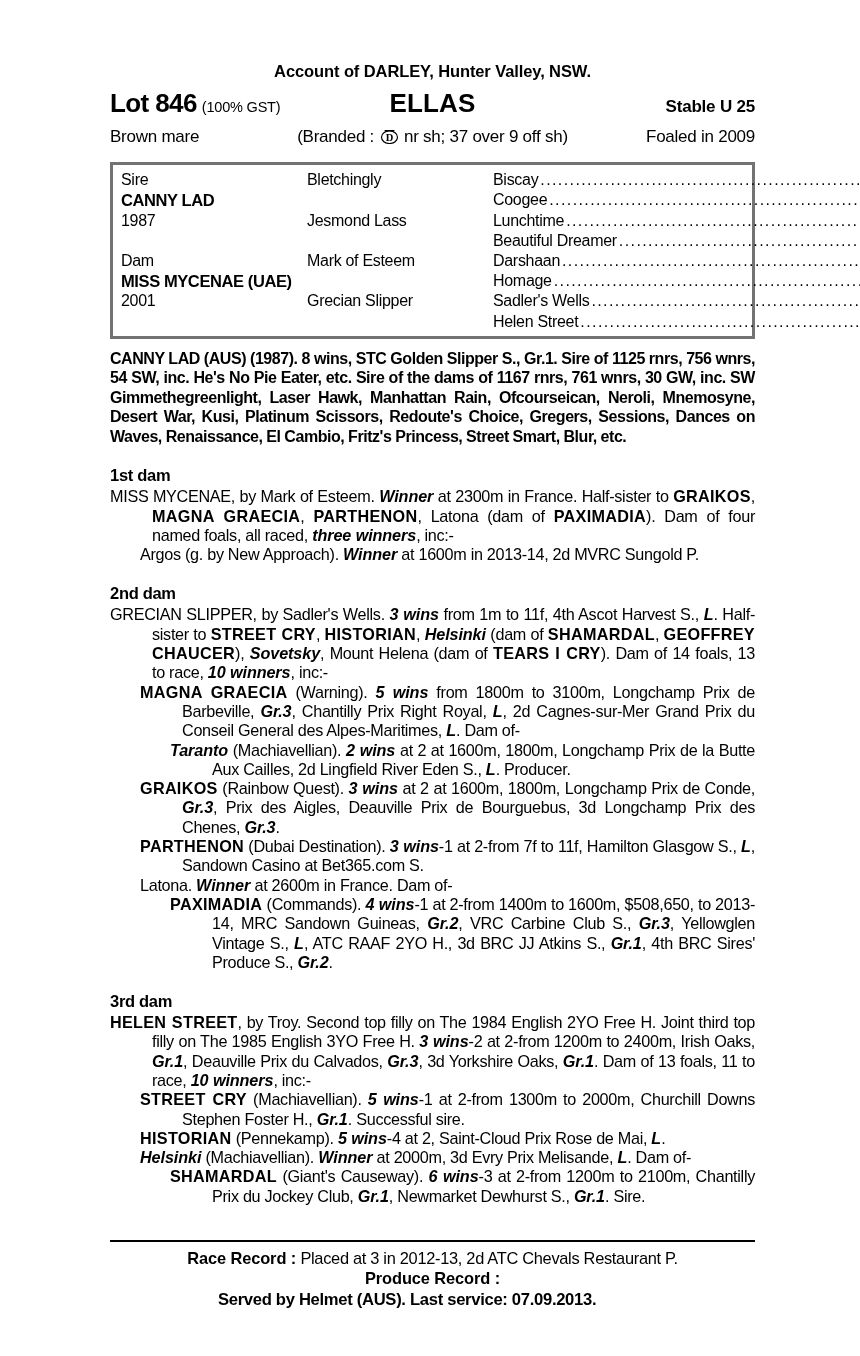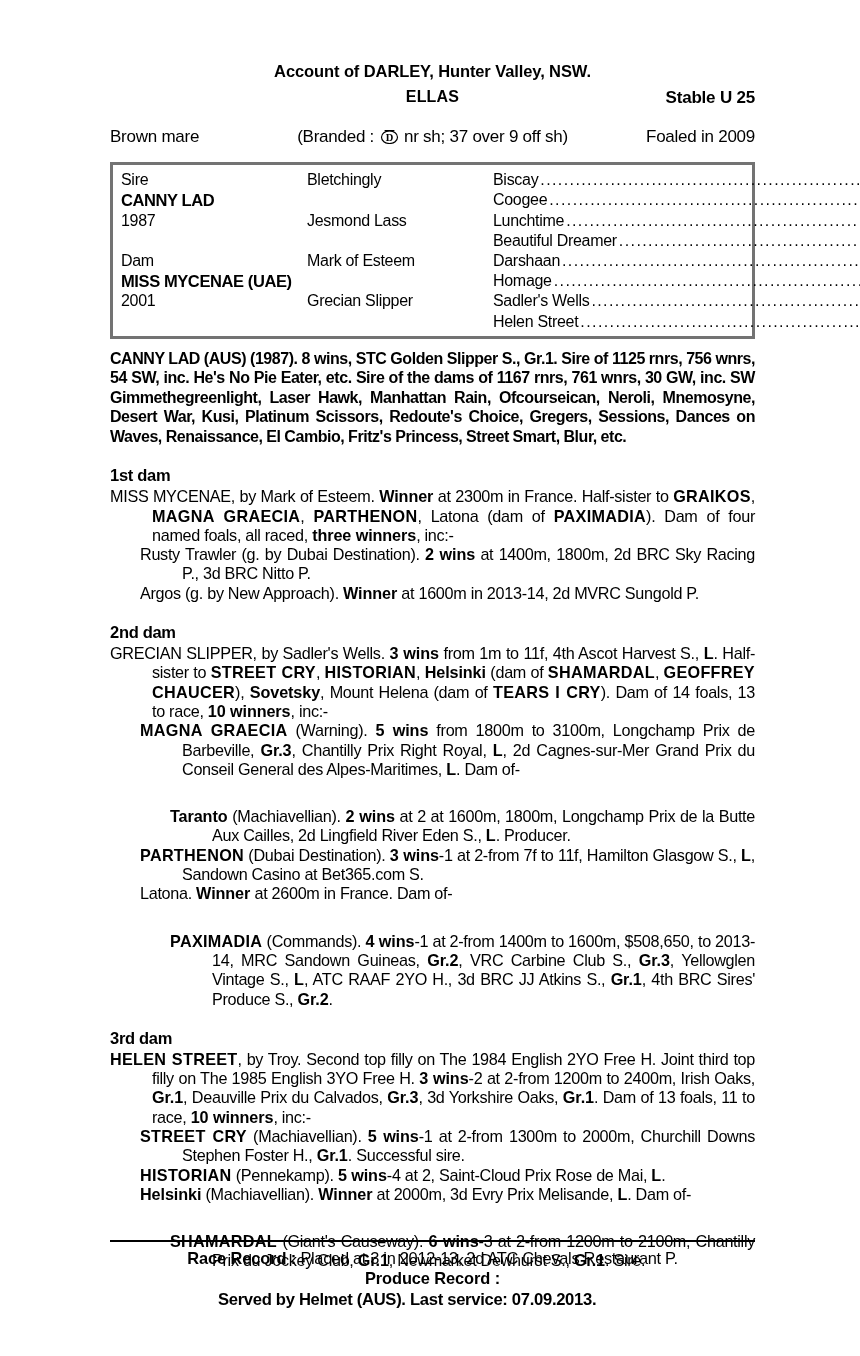--- a/index.html
+++ b/index.html
@@ -52,21 +52,21 @@
     font-size: 14.5px;
     margin-left: 5px;
     letter-spacing: -0.2px;
   }
   .horse-name {
     position: absolute;
     left: 0;
     right: 0;
     text-align: center;
     font-weight: bold;
-    font-size: 16px;
+    font-size: 26px;
     letter-spacing: 0.2px;
   }
   .stable {
     margin-left: auto;
     font-weight: bold;
     font-size: 17px;
     letter-spacing: -0.2px;
     white-space: nowrap;
     z-index: 2;
   }
@@ -158,23 +158,23 @@
     font-size: 16.2px;
     line-height: 19.3px;
     letter-spacing: -0.3px;
     text-align: justify;
     text-indent: -42px;
     padding-left: 42px;
     margin: 0;
   }
   .ped-para.lvl1 { text-indent: -42px; padding-left: 42px; }
   .ped-para.lvl2 { text-indent: -42px; padding-left: 72px; }
-  .ped-para.lvl3 { text-indent: -42px; padding-left: 102px; margin-top: 28px; }
+  .ped-para.lvl3 { text-indent: -42px; padding-left: 102px; }
   .ped-para.noj { text-align: left; }
-  .ped-para b { font-weight: bold; letter-spacing: -0.1px; }
+  .ped-para b { font-weight: bold; letter-spacing: -0.1px; font-style: italic; }
   .ped-para .cap { font-weight: bold; letter-spacing: 0.3px; }
 
   
   .footer {
     position: absolute;
     left: 110px;
     right: 105px;
     bottom: 46px;
   }
   .footer-rule {
@@ -197,20 +197,24 @@
   }
 </style>
 </head>
 <body>
 
 <div class="page">
 
   <div class="account-line">Account of DARLEY, Hunter Valley, NSW.</div>
 
   <div class="lot-row">
+    <div class="lot-left">
+      <span class="lot-number">Lot 846</span>
+      <span class="gst">(100% GST)</span>
+    </div>
     <div class="horse-name">ELLAS</div>
     <div class="stable">Stable U 25</div>
   </div>
 
   <div class="desc-row">
     <span class="colour-sex">Brown mare</span>
     <span class="branded">
       <span>(Branded :</span>
       <span class="brand-mark">
         <svg width="19" height="16" viewBox="0 0 19 16">
@@ -313,28 +317,28 @@
 
     </div>
   </div>
 
   <div class="sire-blurb">CANNY LAD (AUS) (1987). 8 wins, STC Golden Slipper S., Gr.1. Sire of 1125 rnrs, 756 wnrs, 54 SW, inc. He's No Pie Eater, etc. Sire of the dams of 1167 rnrs, 761 wnrs, 30 GW, inc. SW Gimmethegreenlight, Laser Hawk, Manhattan Rain, Ofcourseican, Neroli, Mnemosyne, Desert War, Kusi, Platinum Scissors, Redoute's Choice, Gregers, Sessions, Dances on Waves, Renaissance, El Cambio, Fritz's Princess, Street Smart, Blur, etc.</div>
 
   <div id="dam-container">
       <div class="dam-section">
         <div class="dam-heading">1st dam</div>
         <p class="ped-para lvl1">MISS MYCENAE, by Mark of Esteem. <b>Winner</b> at 2300m in France. Half-sister to <span class="cap">GRAIKOS</span>, <span class="cap">MAGNA GRAECIA</span>, <span class="cap">PARTHENON</span>, Latona (dam of <span class="cap">PAXIMADIA</span>). Dam of four named foals, all raced, <b>three winners</b>, inc:-</p>
-        <p class="ped-para lvl2">Rusty Trawler (g. by Dubai Destination). <b>2 wins</b> at 1400m, 1800m, 2d BRC Sky Racing P., 3d BRC Nitto P.</p>
         <p class="ped-para lvl2 noj">Argos (g. by New Approach). <b>Winner</b> at 1600m in 2013-14, 2d MVRC Sungold P.</p>
       </div>
       <div class="dam-section">
         <div class="dam-heading">2nd dam</div>
         <p class="ped-para lvl1">GRECIAN SLIPPER, by Sadler's Wells. <b>3 wins</b> from 1m to 11f, 4th Ascot Harvest S., <b>L</b>. Half-sister to <span class="cap">STREET CRY</span>, <span class="cap">HISTORIAN</span>, <b>Helsinki</b> (dam of <span class="cap">SHAMARDAL</span>, <span class="cap">GEOFFREY CHAUCER</span>), <b>Sovetsky</b>, Mount Helena (dam of <span class="cap">TEARS I CRY</span>). Dam of 14 foals, 13 to race, <b>10 winners</b>, inc:-</p>
         <p class="ped-para lvl2"><span class="cap">MAGNA GRAECIA</span> (Warning). <b>5 wins</b> from 1800m to 3100m, Longchamp Prix de Barbeville, <b>Gr.3</b>, Chantilly Prix Right Royal, <b>L</b>, 2d Cagnes-sur-Mer Grand Prix du Conseil General des Alpes-Maritimes, <b>L</b>. Dam of-</p>
         <p class="ped-para lvl3"><b>Taranto</b> (Machiavellian). <b>2 wins</b> at 2 at 1600m, 1800m, Longchamp Prix de la Butte Aux Cailles, 2d Lingfield River Eden S., <b>L</b>. Producer.</p>
+        <p class="ped-para lvl2"><span class="cap">GRAIKOS</span> (Rainbow Quest). <b>3 wins</b> at 2 at 1600m, 1800m, Longchamp Prix de Conde, <b>Gr.3</b>, Prix des Aigles, Deauville Prix de Bourguebus, 3d Longchamp Prix des Chenes, <b>Gr.3</b>.</p>
         <p class="ped-para lvl2"><span class="cap">PARTHENON</span> (Dubai Destination). <b>3 wins</b>-1 at 2-from 7f to 11f, Hamilton Glasgow S., <b>L</b>, Sandown Casino at Bet365.com S.</p>
         <p class="ped-para lvl2 noj">Latona. <b>Winner</b> at 2600m in France. Dam of-</p>
         <p class="ped-para lvl3"><span class="cap">PAXIMADIA</span> (Commands). <b>4 wins</b>-1 at 2-from 1400m to 1600m, $508,650, to 2013-14, MRC Sandown Guineas, <b>Gr.2</b>, VRC Carbine Club S., <b>Gr.3</b>, Yellowglen Vintage S., <b>L</b>, ATC RAAF 2YO H., 3d BRC JJ Atkins S., <b>Gr.1</b>, 4th BRC Sires' Produce S., <b>Gr.2</b>.</p>
       </div>
       <div class="dam-section">
         <div class="dam-heading">3rd dam</div>
         <p class="ped-para lvl1"><span class="cap">HELEN STREET</span>, by Troy. Second top filly on The 1984 English 2YO Free H. Joint third top filly on The 1985 English 3YO Free H. <b>3 wins</b>-2 at 2-from 1200m to 2400m, Irish Oaks, <b>Gr.1</b>, Deauville Prix du Calvados, <b>Gr.3</b>, 3d Yorkshire Oaks, <b>Gr.1</b>. Dam of 13 foals, 11 to race, <b>10 winners</b>, inc:-</p>
         <p class="ped-para lvl2"><span class="cap">STREET CRY</span> (Machiavellian). <b>5 wins</b>-1 at 2-from 1300m to 2000m, Churchill Downs Stephen Foster H., <b>Gr.1</b>. Successful sire.</p>
         <p class="ped-para lvl2 noj"><span class="cap">HISTORIAN</span> (Pennekamp). <b>5 wins</b>-4 at 2, Saint-Cloud Prix Rose de Mai, <b>L</b>.</p>
         <p class="ped-para lvl2 noj"><b>Helsinki</b> (Machiavellian). <b>Winner</b> at 2000m, 3d Evry Prix Melisande, <b>L</b>. Dam of-</p>

